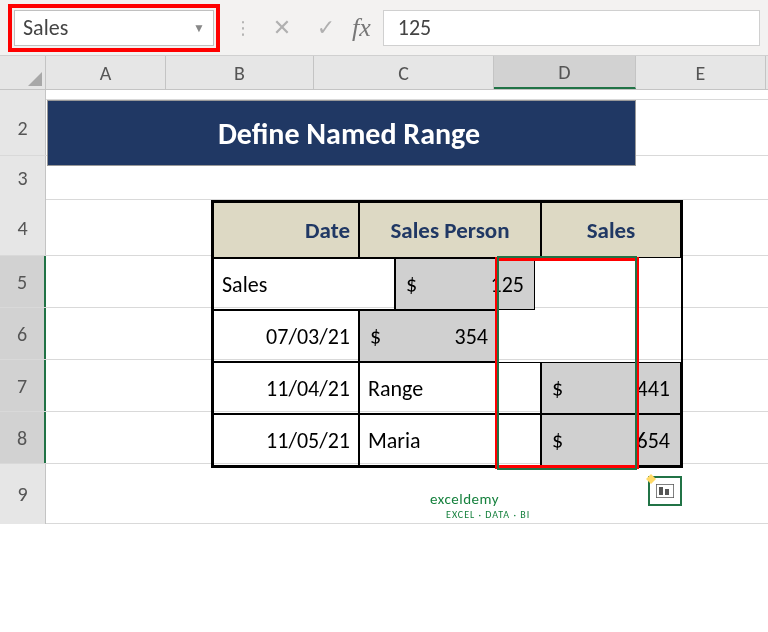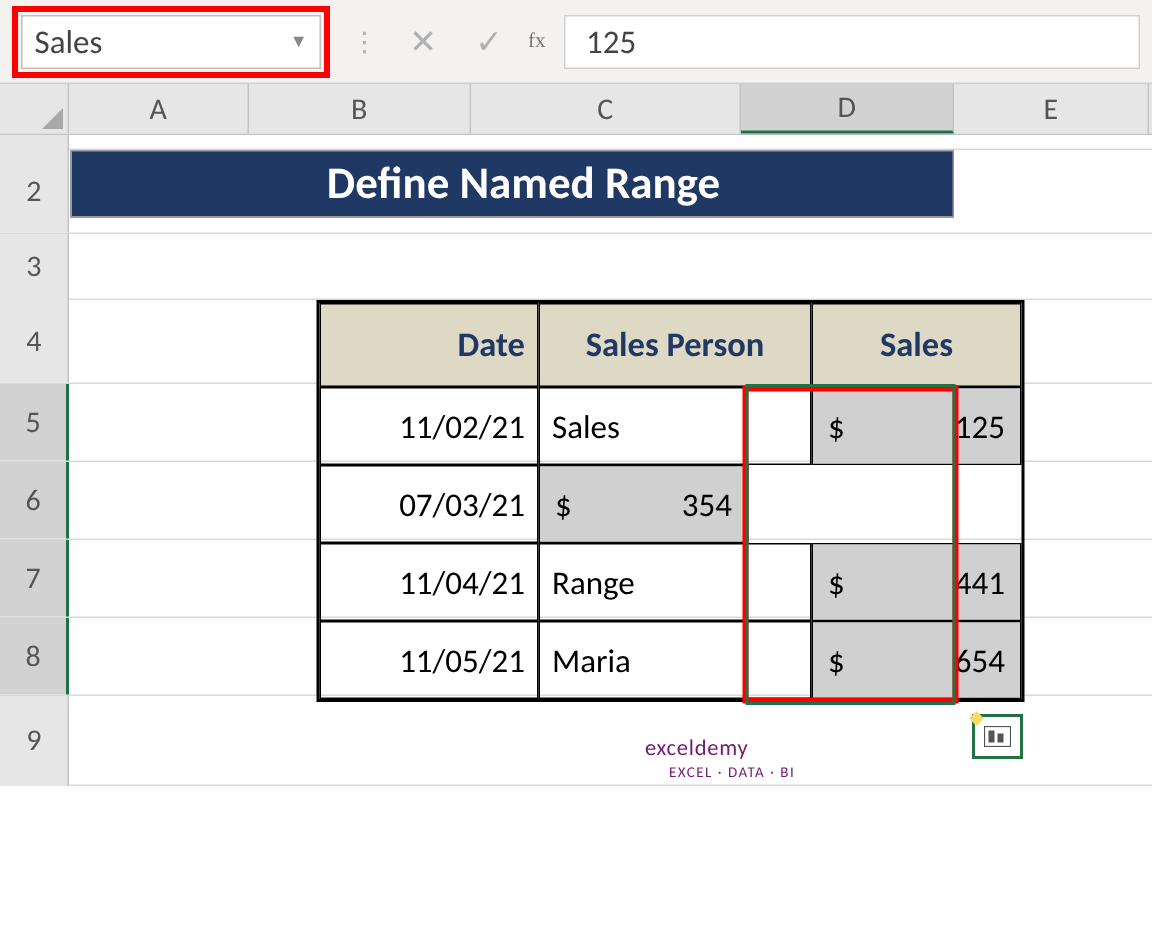--- a/index.html
+++ b/index.html
@@ -49,23 +49,24 @@
   .fb-btn {
     width: 44px;
     height: 36px;
     display: flex;
     align-items: center;
     justify-content: center;
     color: #b0b0b0;
     font-size: 22px;
   }
   .fx-label {
+    font-style: italic;
     font-family: "Times New Roman", serif;
     color: #777;
-    font-size: 14px;
+    font-size: 26px;
     margin: 0 12px 0 4px;
   }
   .formula-input {
     flex: 1;
     height: 36px;
     background: #fff;
     border: 1px solid #d0d0d0;
     font-size: 22px;
     color: #444;
     padding: 0 14px;
@@ -126,21 +127,21 @@
     color: #555;
   }
   .row-h.sel { background: #d2d2d2; border-right: 2px solid #217346; }
   .r-short { height: 22px; }
   .r-tall { height: 56px; }
   .r-med { height: 52px; }
   .title-banner {
     position: absolute;
     left: 47px;
     width: 589px;
-    height: 45px;
+    height: 66px;
     background: #203864;
     color: #fff;
     font-size: 30px;
     font-weight: bold;
     display: flex;
     align-items: center;
     justify-content: center;
     border: 1px solid #999;
     z-index: 5;
     padding-left: 15px;
@@ -210,21 +211,21 @@
     content: "";
     position: absolute;
     left: -4px; top: -4px;
     width: 10px; height: 10px;
     background: #ffd966;
     clip-path: polygon(50% 0, 100% 50%, 50% 100%, 0 50%);
   }
   .watermark {
     position: absolute;
     font-size: 15px;
-    color: #701a75;
+    color: #15803d;
     letter-spacing: 0.5px;
     z-index: 2;
   }
   .watermark .sub { font-size: 10px; letter-spacing: 1px; margin-left: 16px; }
 </style>
 </head>
 <body>
 
 <div class="formula-bar">
   <div class="name-box-wrap">
@@ -284,21 +285,20 @@
         <div class="row-h" style="height:60px;">9</div>
       </div>
 
       <div class="data-table">
         <div class="dt-row">
           <div class="dt-cell dt-head dt-date">Date</div>
           <div class="dt-cell dt-head dt-person" style="justify-content:center;">Sales Person</div>
           <div class="dt-cell dt-head dt-sales" style="justify-content:center;">Sales</div>
         </div>
         <div class="dt-row">
-          <div class="dt-cell dt-date">11/02/21</div>
           <div class="dt-cell dt-person">Sales</div>
           <div class="dt-cell dt-sales">
               <div class="sales-cell-inner">
                 <span>$</span>
                 <span>125</span>
               </div>
             </div>
         </div>
         <div class="dt-row">
           <div class="dt-cell dt-date">07/03/21</div>

